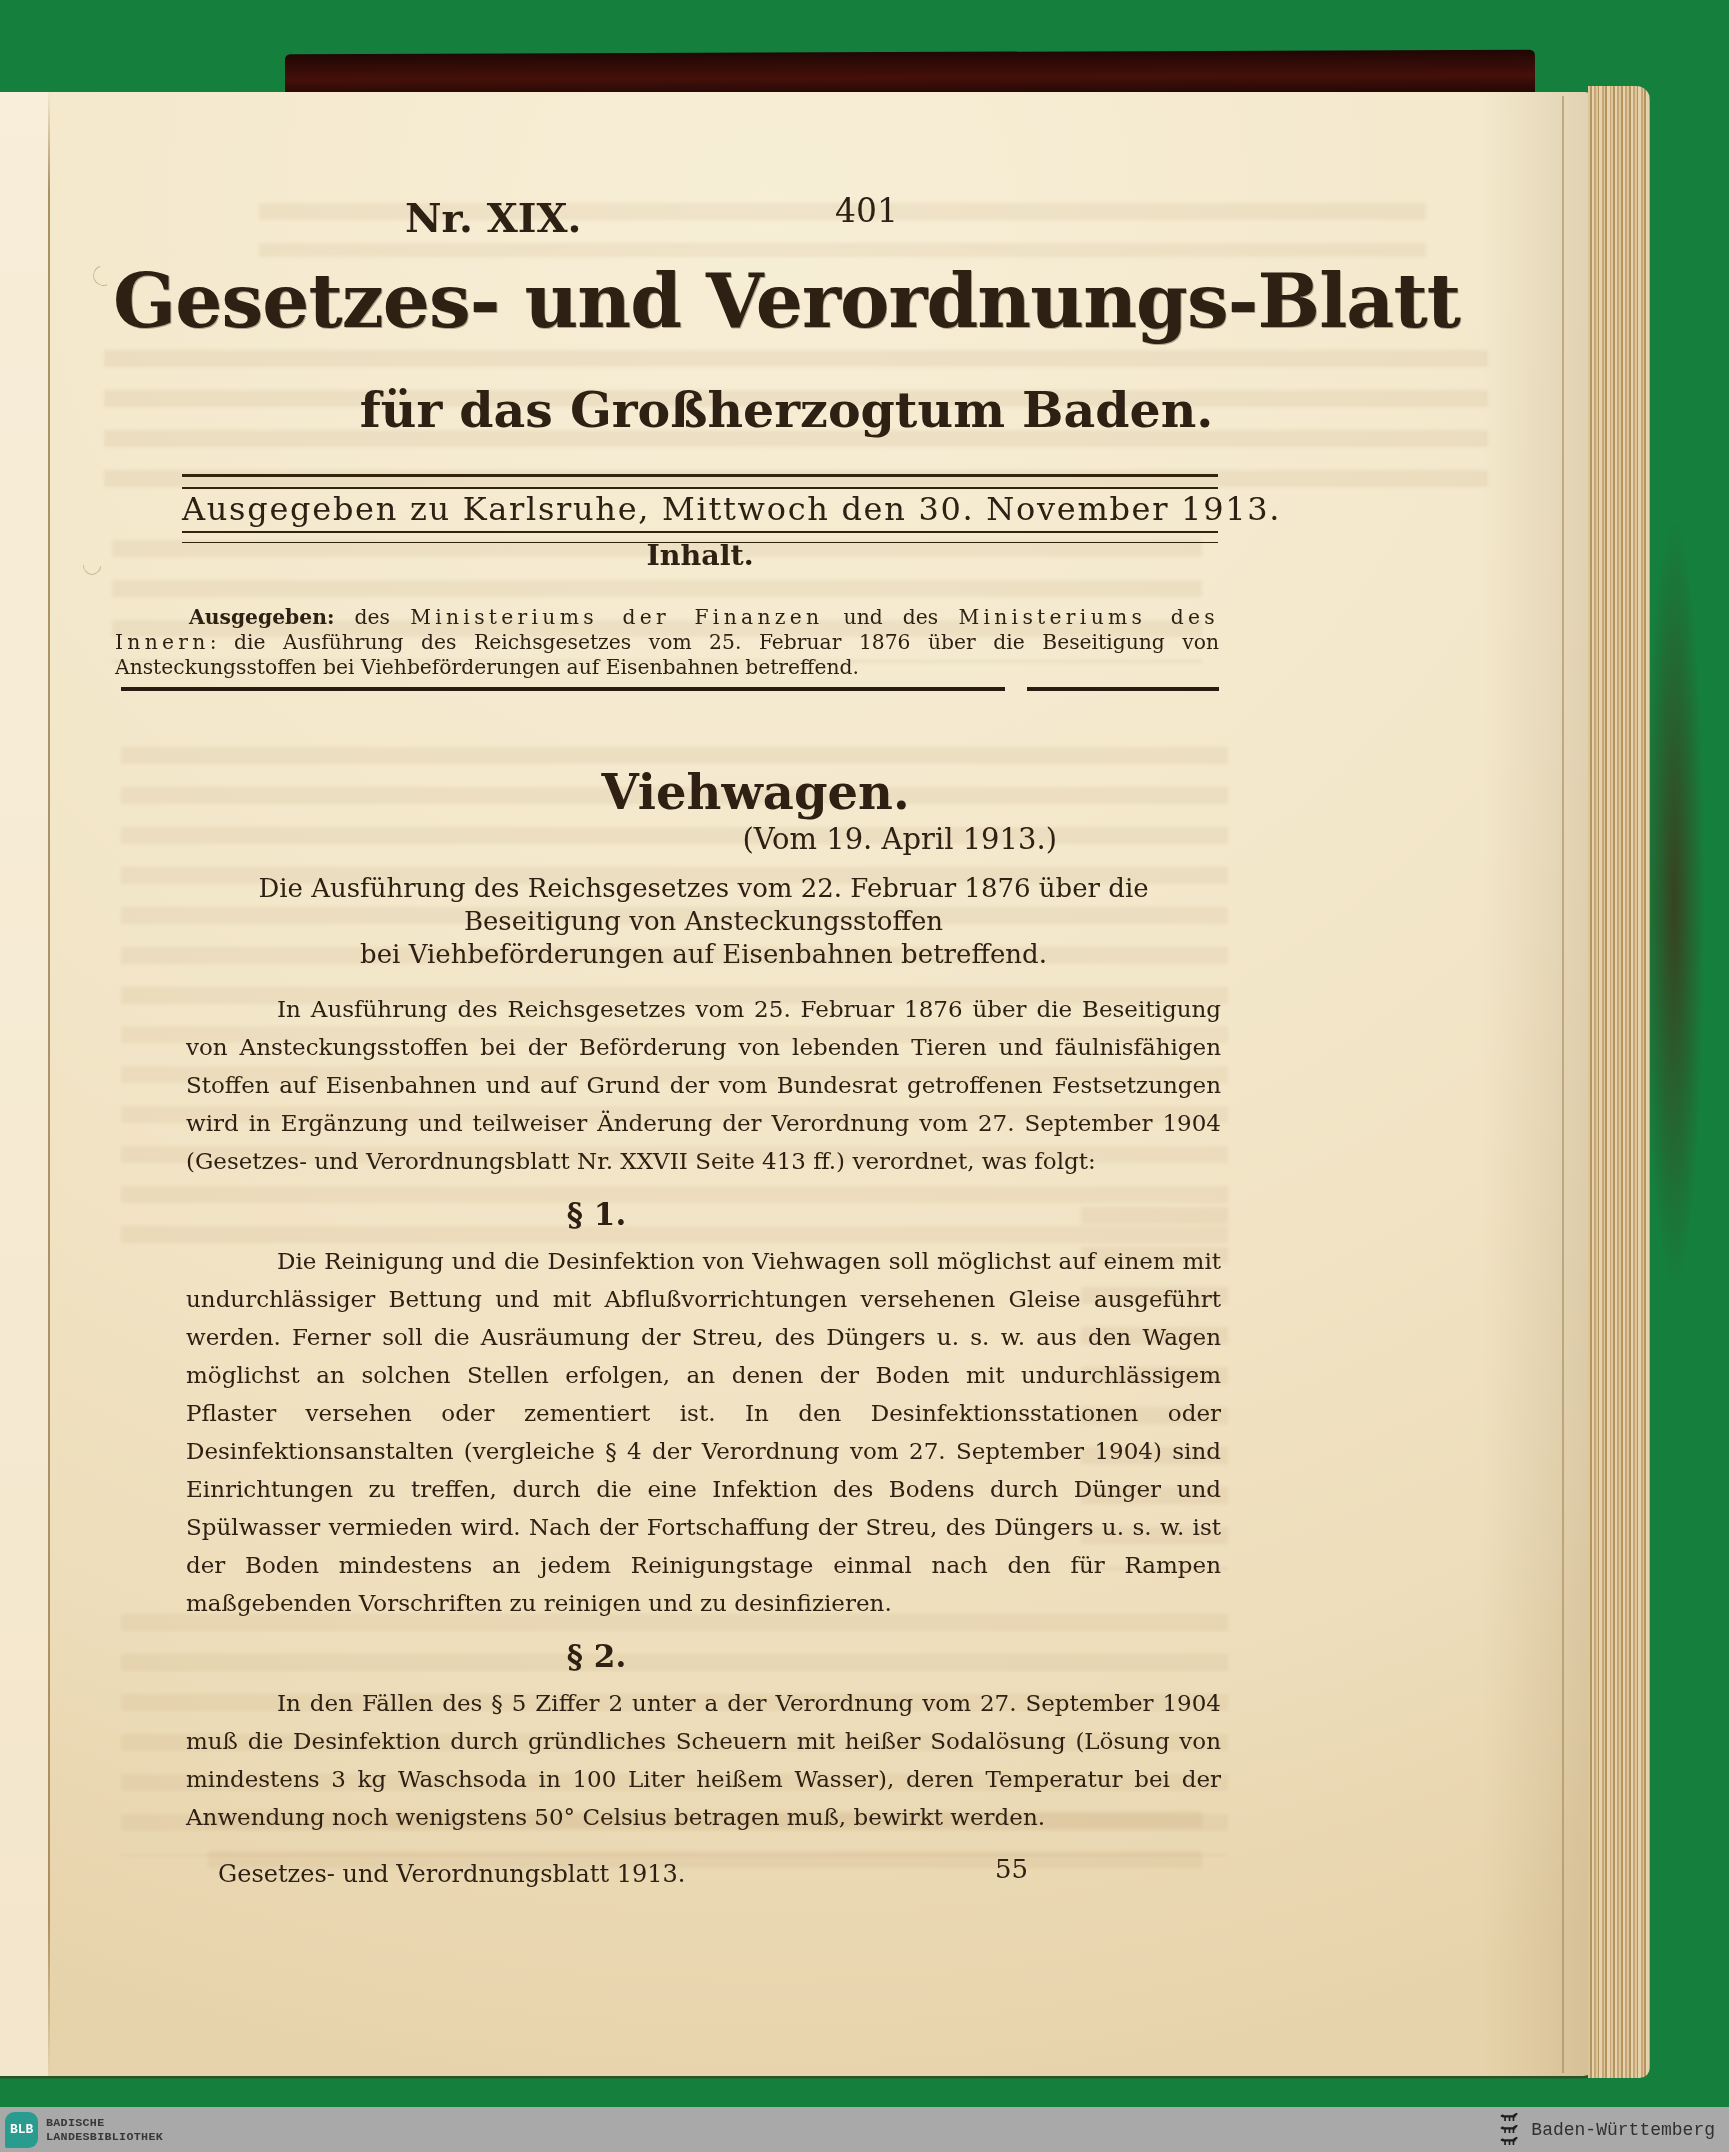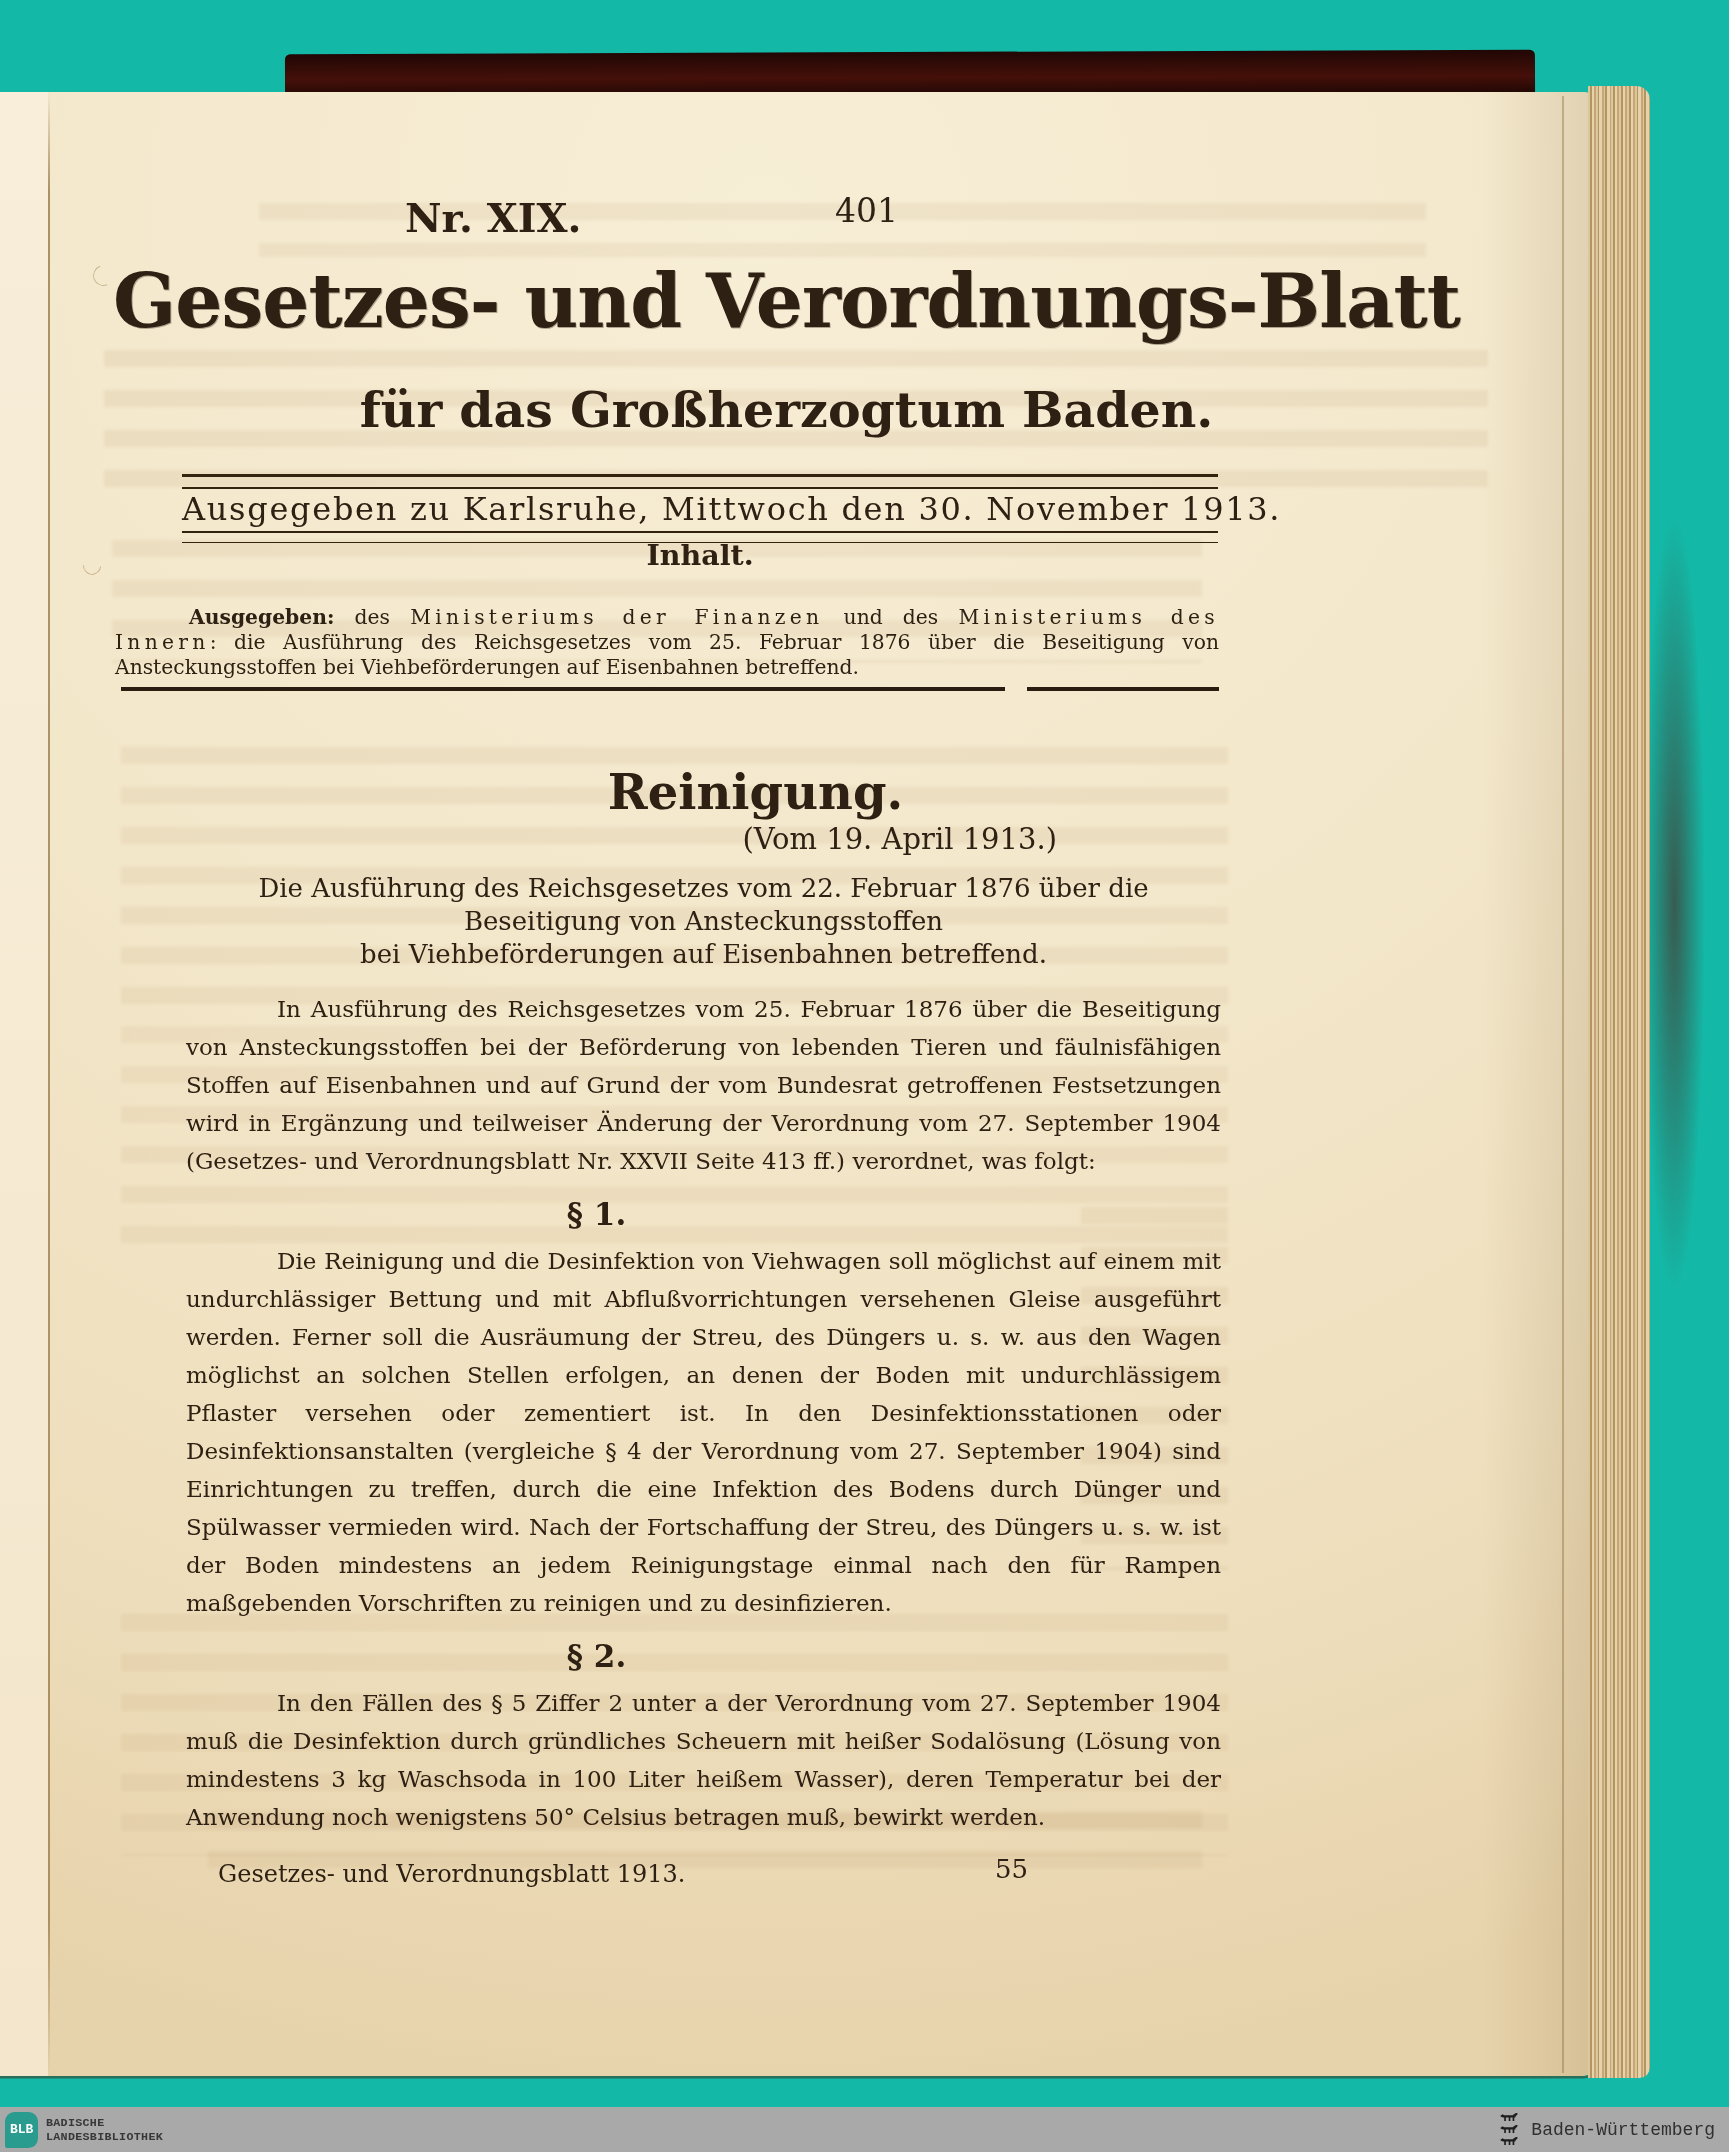--- a/index.html
+++ b/index.html
@@ -1,16 +1,16 @@
 <!DOCTYPE html>
 <html style="font-size:14px"><head>
 <meta charset="utf-8">
 <style>
   html,body{margin:0;padding:0;background:#000;}
-  .stage{position:relative;width:1729px;height:2152px;background:#14b8a6;overflow:hidden;
+  .stage{position:relative;width:1729px;height:2152px;background:#15803d;overflow:hidden;
          font-family:"DejaVu Serif", serif;color:#2e2012;}
   
   .cover-top{position:absolute;left:285px;top:52px;width:1250px;height:47px;border-radius:5.2px;
              background:linear-gradient(180deg,#200705,#451009 55%,#190504);transform:rotate(-.2deg);}
   .cover-right{position:absolute;left:1647px;top:363px;width:78px;height:1081px;
                background:radial-gradient(55% 50% at 35% 50%, rgba(84,16,10,.55), rgba(0,0,0,0) 72%);}
   
   .page{position:absolute;left:0;top:92px;width:1594px;height:1984px;
         border-radius:0 8.6px 10.4px 0;
         background:
@@ -98,21 +98,21 @@
     <div class="abs rule-a"></div>
     <div class="abs imprint">Ausgegeben zu Karlsruhe, Mittwoch den 30. November 1913.</div>
     <div class="abs rule-b"></div>
 
     <div class="abs toc-h">Inhalt.</div>
     <p class="abs toc-p"><b>Ausgegeben:</b><span> des </span><span class="sperr">Ministeriums der Finanzen</span><span> und des </span><span class="sperr">Ministeriums des Innern</span><span>: die Ausführung des Reichsgesetzes vom 25. Februar 1876 über die Beseitigung von Ansteckungsstoffen bei Viehbeförderungen auf Eisenbahnen betreffend.</span></p>
 
     <div class="abs rule-c"></div>
 
     <div class="abs flow">
-      <div class="decree-h">Reinigung.</div>
+      <div class="decree-h">Viehwagen.</div>
       <div class="decree-date">(Vom 19. April 1913.)</div>
       <div class="subject">
         <div>Die Ausführung des Reichsgesetzes vom 22. Februar 1876 über die Beseitigung von Ansteckungsstoffen</div>
         <div>bei Viehbeförderungen auf Eisenbahnen betreffend.</div>
       </div>
       <p class="para intro">In Ausführung des Reichsgesetzes vom 25. Februar 1876 über die Beseitigung von Ansteckungsstoffen bei der Beförderung von lebenden Tieren und fäulnisfähigen Stoffen auf Eisenbahnen und auf Grund der vom Bundesrat getroffenen Festsetzungen wird in Ergänzung und teilweiser Änderung der Verordnung vom 27. September 1904 (Gesetzes- und Verordnungsblatt Nr. XXVII Seite 413 ff.) verordnet, was folgt:</p>
       <div class="sec-h">§ 1.</div>
       <p class="para sec-p">Die Reinigung und die Desinfektion von Viehwagen soll möglichst auf einem mit undurchlässiger Bettung und mit Abflußvorrichtungen versehenen Gleise ausgeführt werden. Ferner soll die Ausräumung der Streu, des Düngers u. s. w. aus den Wagen möglichst an solchen Stellen erfolgen, an denen der Boden mit undurchlässigem Pflaster versehen oder zementiert ist. In den Desinfektionsstationen oder Desinfektionsanstalten (vergleiche § 4 der Verordnung vom 27. September 1904) sind Einrichtungen zu treffen, durch die eine Infektion des Bodens durch Dünger und Spülwasser vermieden wird. Nach der Fortschaffung der Streu, des Düngers u. s. w. ist der Boden mindestens an jedem Reinigungstage einmal nach den für Rampen maßgebenden Vorschriften zu reinigen und zu desinfizieren.</p>
       <div class="sec-h">§ 2.</div>
       <p class="para sec-p">In den Fällen des § 5 Ziffer 2 unter a der Verordnung vom 27. September 1904 muß die Desinfektion durch gründliches Scheuern mit heißer Sodalösung (Lösung von mindestens 3 kg Waschsoda in 100 Liter heißem Wasser), deren Temperatur bei der Anwendung noch wenigstens 50° Celsius betragen muß, bewirkt werden.</p>

